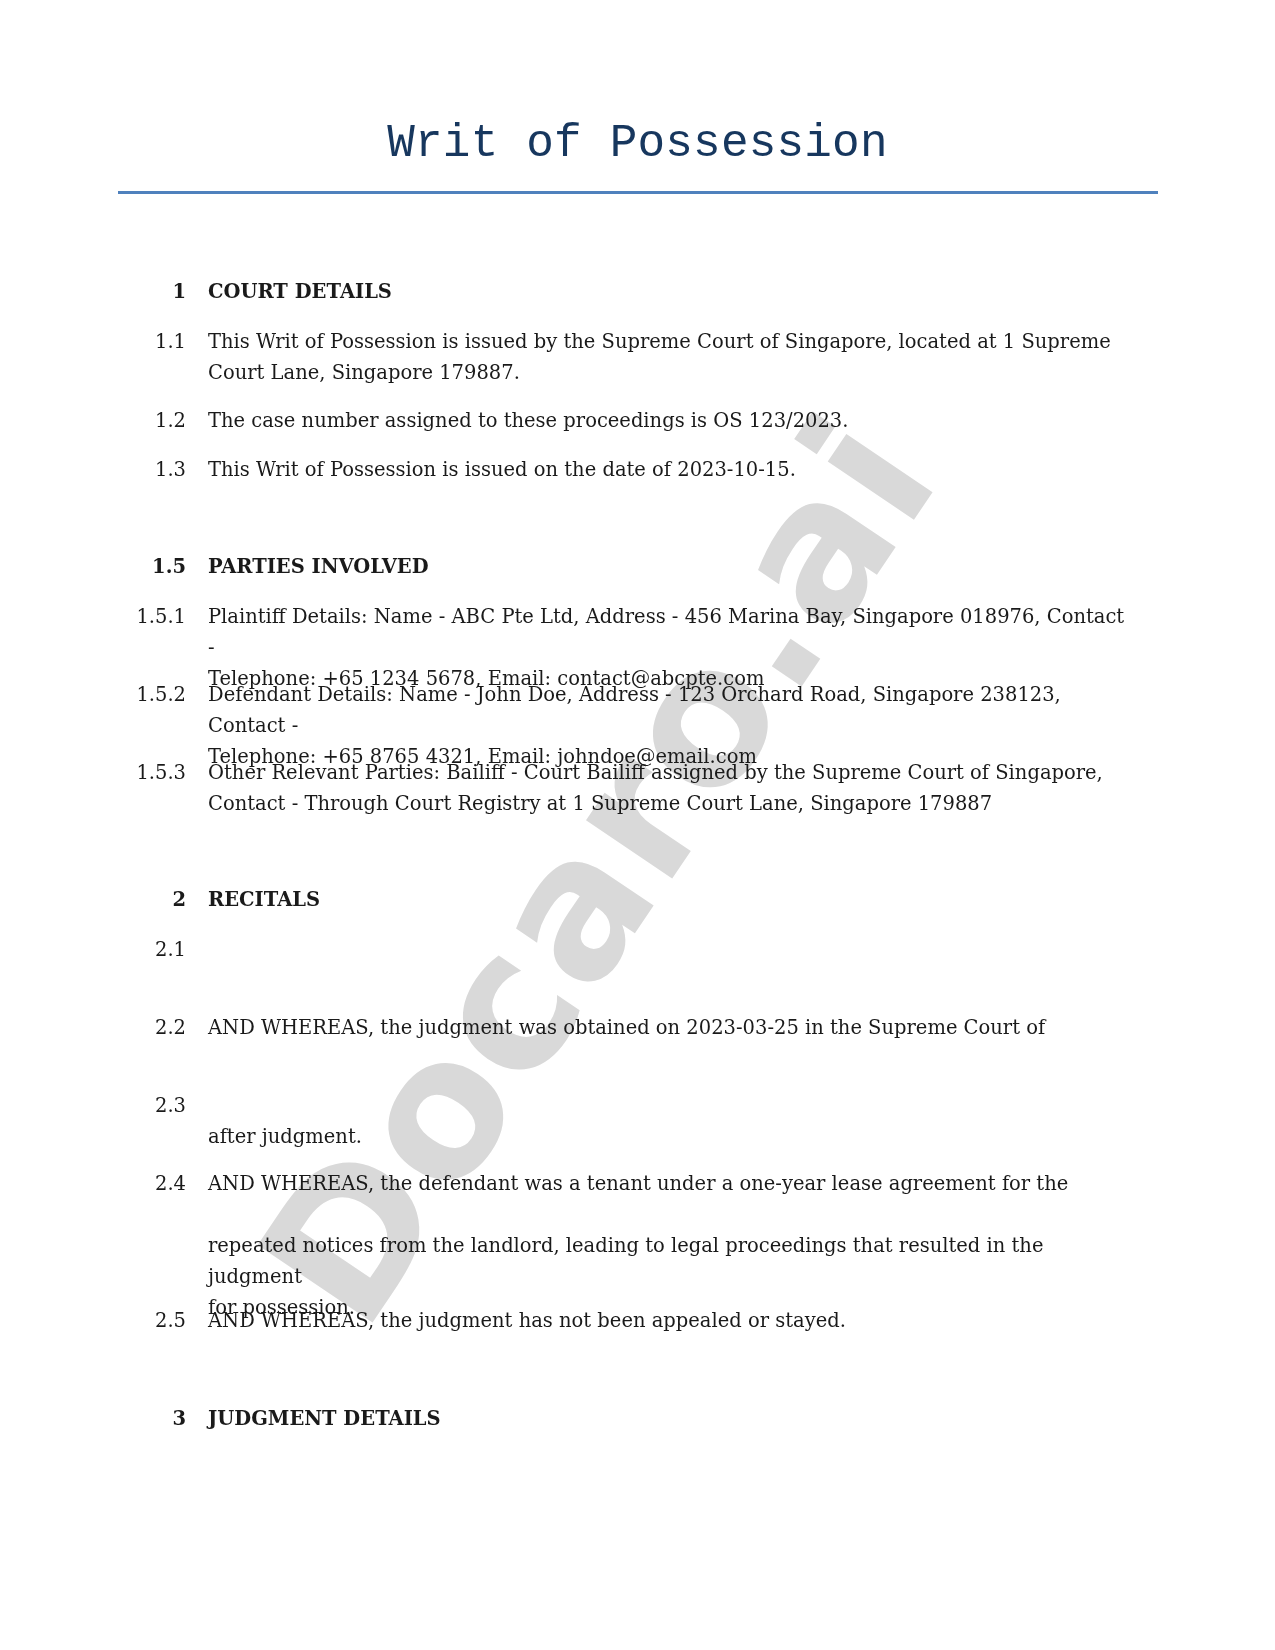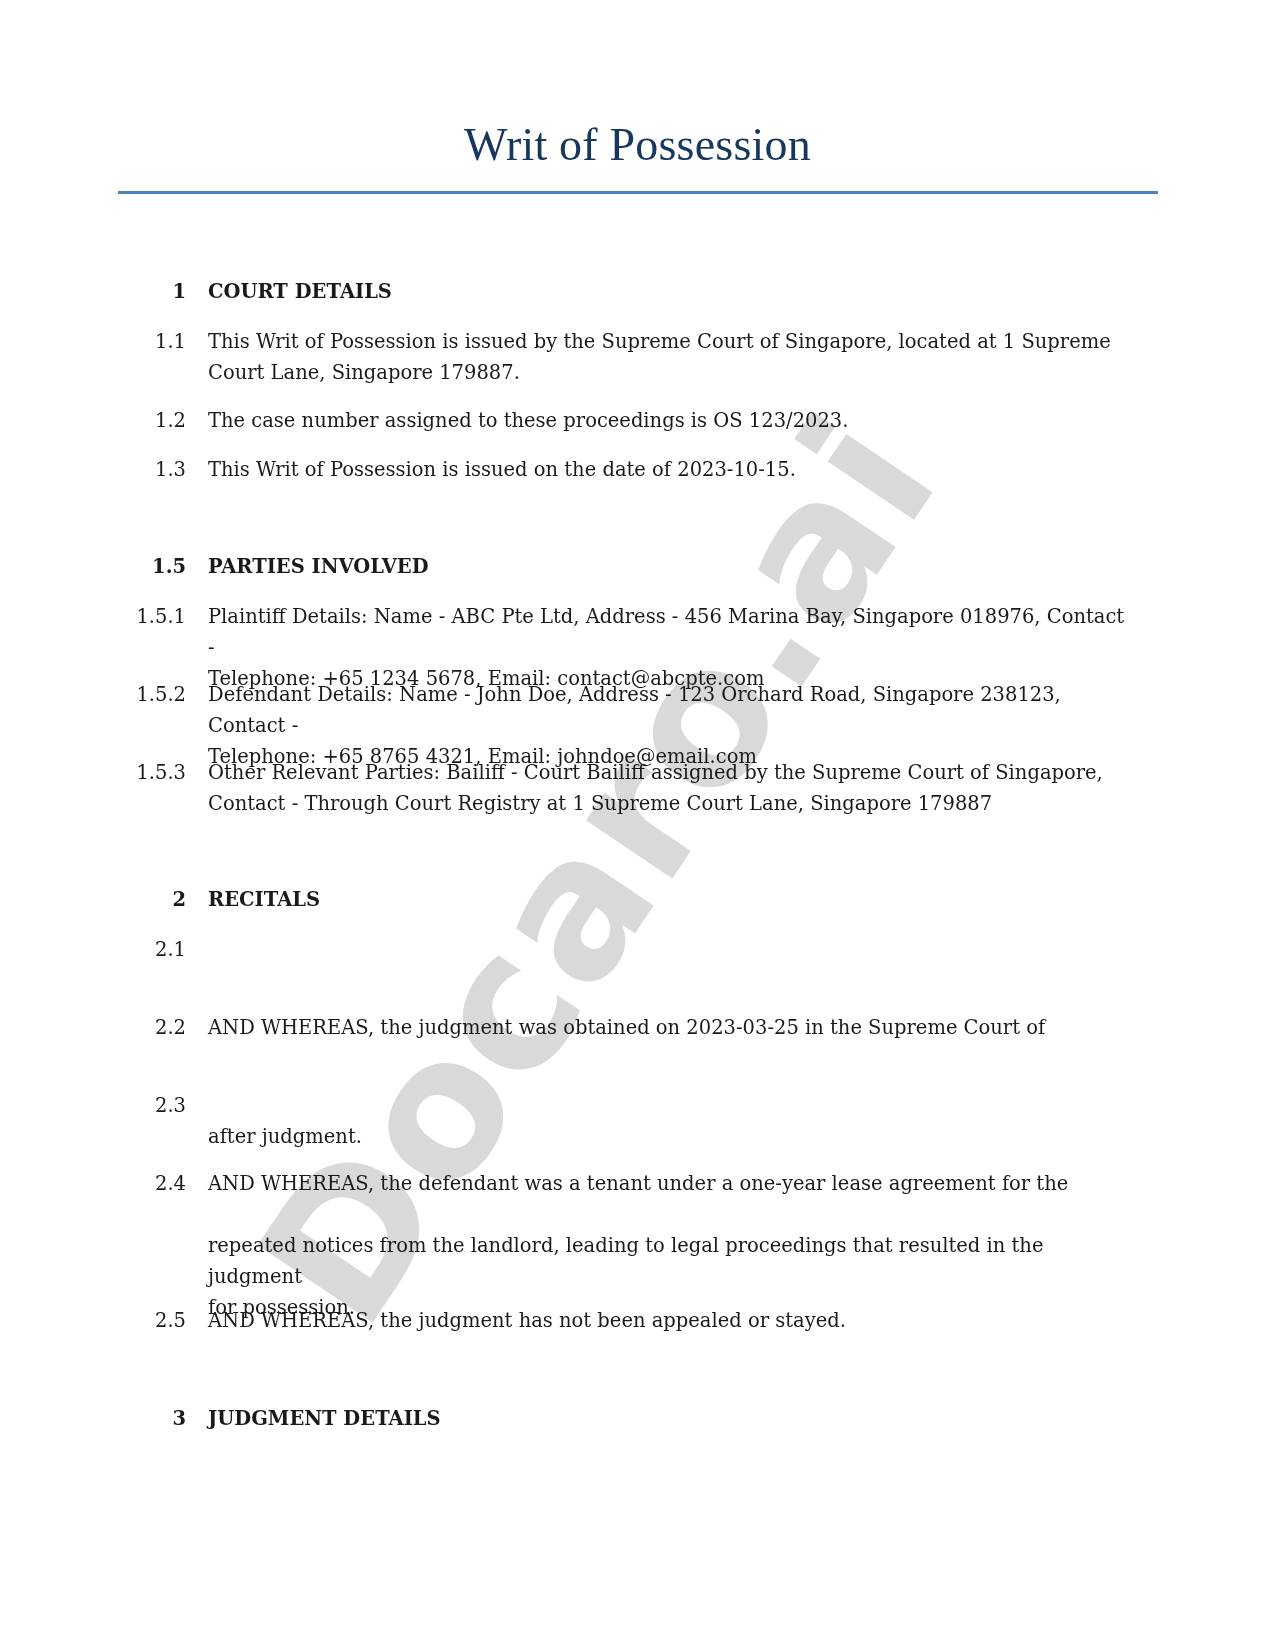--- a/index.html
+++ b/index.html
@@ -5,21 +5,21 @@
   html, body { margin: 0; padding: 0; }
   body {
     width: 1275px; height: 1650px; position: relative; overflow: hidden;
     background: #ffffff;
     font-family: "DejaVu Serif", serif;
     color: #1a1a1a;
   }
   .title {
     position: absolute; left: 0; top: 118px; width: 1275px;
     text-align: center;
-    font-family: Liberation Serif, serif;
+    font-family: Liberation Mono, monospace;
     font-size: 46px; color: #17375e; letter-spacing: 0.2px;
   }
   .title-rule {
     position: absolute; left: 118px; top: 191px; width: 1040px; height: 3px;
     background: #4f81bd;
   }
   .watermark {
     position: absolute; left: 80px; top: 760px;
     font-family: "DejaVu Sans", sans-serif; font-weight: bold;
     font-size: 190px; color: #d9d9d9;

